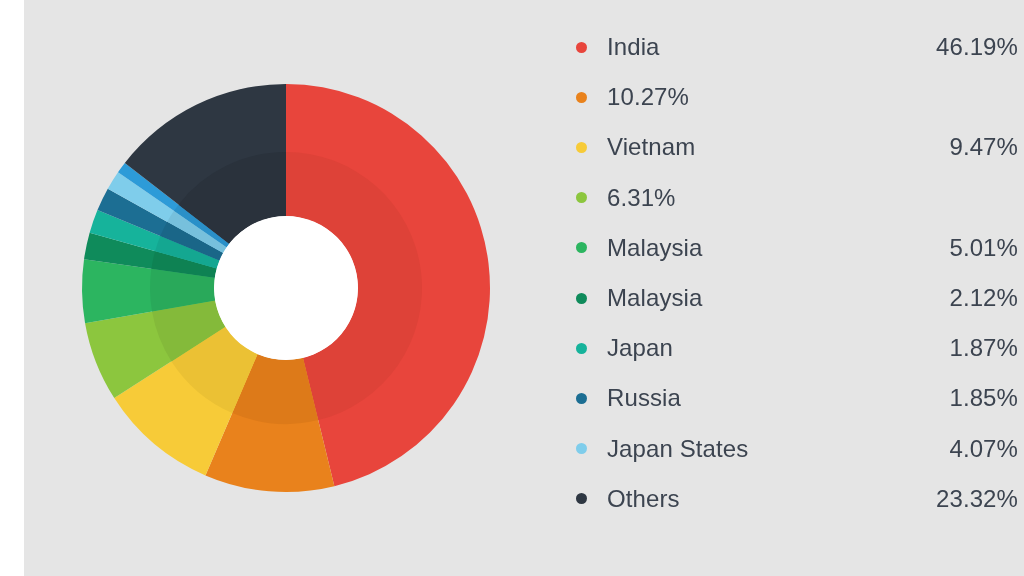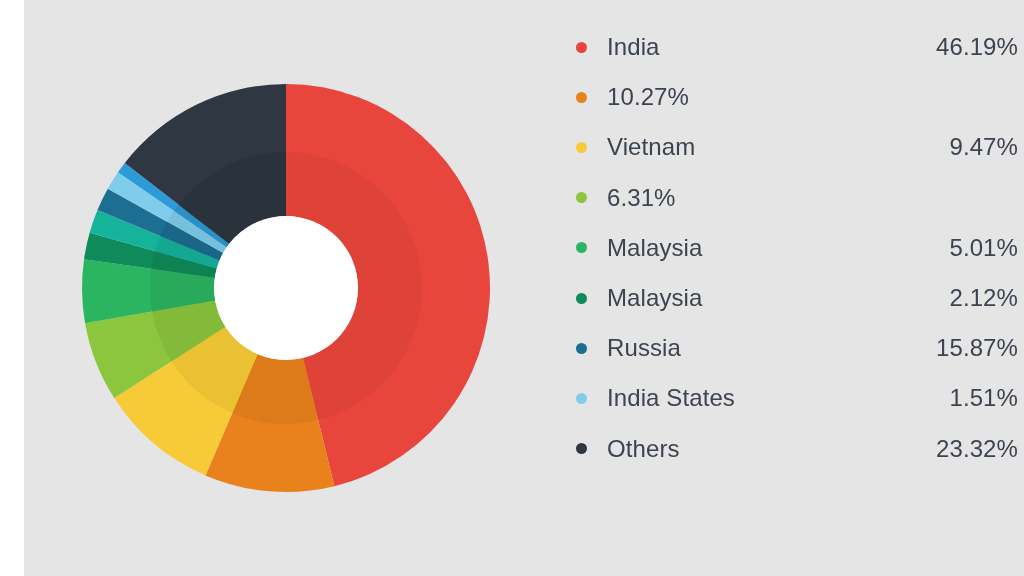--- a/index.html
+++ b/index.html
@@ -148,28 +148,33 @@
           <span class="legend-dot" style="background: rgb(44, 181, 96);"></span>
           <span class="legend-label">Malaysia</span>
           <span class="legend-value">5.01%</span>
         </li>
         <li class="legend-row">
           <span class="legend-dot" style="background: rgb(15, 139, 91);"></span>
           <span class="legend-label">Malaysia</span>
           <span class="legend-value">2.12%</span>
         </li>
         <li class="legend-row">
+          <span class="legend-dot" style="background: rgb(22, 179, 155);"></span>
+          <span class="legend-label">Japan</span>
+          <span class="legend-value">1.87%</span>
+        </li>
+        <li class="legend-row">
           <span class="legend-dot" style="background: rgb(28, 110, 147);"></span>
           <span class="legend-label">Russia</span>
-          <span class="legend-value">15.87%</span>
+          <span class="legend-value">1.85%</span>
         </li>
         <li class="legend-row">
           <span class="legend-dot" style="background: rgb(127, 205, 235);"></span>
-          <span class="legend-label">India States</span>
-          <span class="legend-value">1.51%</span>
+          <span class="legend-label">Japan States</span>
+          <span class="legend-value">4.07%</span>
         </li>
         <li class="legend-row">
           <span class="legend-dot" style="background: rgb(46, 55, 66);"></span>
           <span class="legend-label">Others</span>
           <span class="legend-value">23.32%</span>
         </li>
       </ul>
   </div>
 
 </div>

